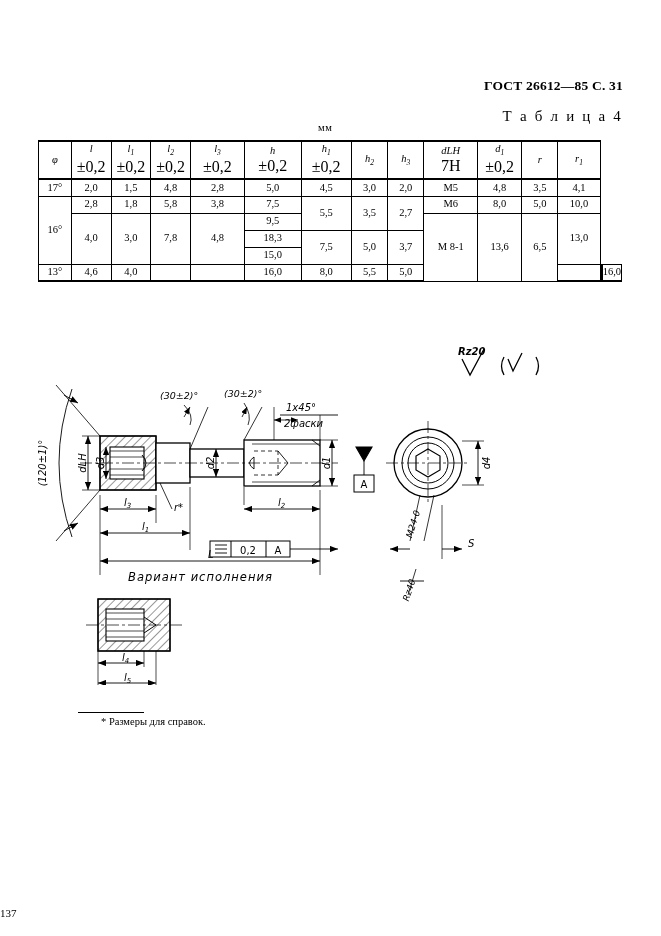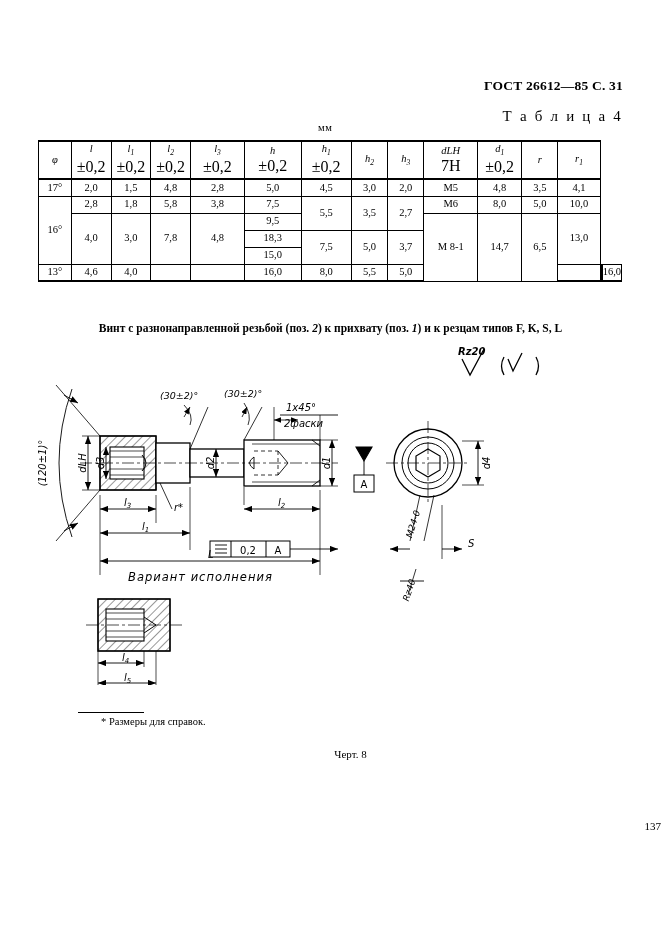--- a/index.html
+++ b/index.html
@@ -72,21 +72,21 @@
   .drawing svg{display:block;}
 
   
   .fn-rule{
     position:absolute;left:78px;top:712px;width:66px;
     border-top:1.2px solid #000;
   }
   .footnote{position:absolute;left:88px;top:716px;font-size:10.5px;margin-left:13px;}
   .chert{position:absolute;left:0;right:0;top:748px;text-align:center;font-size:11px;}
   .chert-in{display:inline-block;margin-left:40px;}
-  .pageno{position:absolute;left:0;right:0;top:820px;text-align:right;font-size:11px;}
+  .pageno{position:absolute;left:0;right:0;top:907px;text-align:left;font-size:11px;}
 </style>
 </head>
 <body>
 
 <div class="page">
 
   <div class="gost-header">ГОСТ 26612—85 С. 31</div>
   <div class="table-caption">Т а б л и ц а  4</div>
   <div class="unit-mm">мм</div>
 
@@ -177,21 +177,21 @@
           <td>10,0</td>
         </tr>
 
         <tr class="rtall">
           <td rowspan="3">4,0</td>
           <td rowspan="3">3,0</td>
           <td rowspan="3">7,8</td>
           <td rowspan="3">4,8</td>
           <td>9,5</td>
           <td rowspan="4">M 8-1</td>
-          <td rowspan="4">14,7</td>
+          <td rowspan="4">13,6</td>
           <td rowspan="4">6,5</td>
           <td rowspan="3">13,0</td>
         </tr>
 
         <tr class="rtall">
           <td>18,3</td>
           <td rowspan="2">7,5</td>
           <td rowspan="2">5,0</td>
           <td rowspan="2">3,7</td>
         </tr>
@@ -212,23 +212,20 @@
           <td class="botline">5,0</td>
           <td class="botline"></td>
           <td class="botline"></td>
           <td class="botline"></td>
           <td class="botline">16,0</td>
         </tr>
       </tbody>
     </table>
   </div>
 
-  <div class="fig-title">
-    <span>Винт с разнонаправленной резьбой (поз. </span><i>2</i><span>) к прихвату (поз. </span><i>1</i><span>) и к резцам типов F, K, S, L</span>
-  </div>
 
   <div class="drawing">
   <svg width="584" height="340" viewBox="0 0 584 340" xmlns="http://www.w3.org/2000/svg">
     <defs>
       <marker id="ar" markerWidth="9" markerHeight="7" refX="9" refY="3.5" orient="auto">
         <polygon points="0,0 9,3.5 0,7" fill="#000"></polygon>
       </marker>
       <marker id="arS" markerWidth="9" markerHeight="7" refX="0" refY="3.5" orient="auto">
         <polygon points="9,0 0,3.5 9,7" fill="#000"></polygon>
       </marker>
@@ -392,18 +389,15 @@
       <text x="84" y="316" font-size="10">l<tspan font-size="7" dy="2">4</tspan></text>
       <text x="86" y="336" font-size="10">l<tspan font-size="7" dy="2">5</tspan></text>
 
       <text x="90" y="236" font-size="11.5" font-style="italic" letter-spacing="1">Вариант исполнения</text>
     </g>
   </svg>
   </div>
 
   <div class="fn-rule"></div>
   <div class="footnote">* Размеры для справок.</div>
-  <div class="chert">
-    <span class="chert-in">Черт. 8</span>
-  </div>
   <div class="pageno">137</div>
 
 </div>
 
 </body></html>

